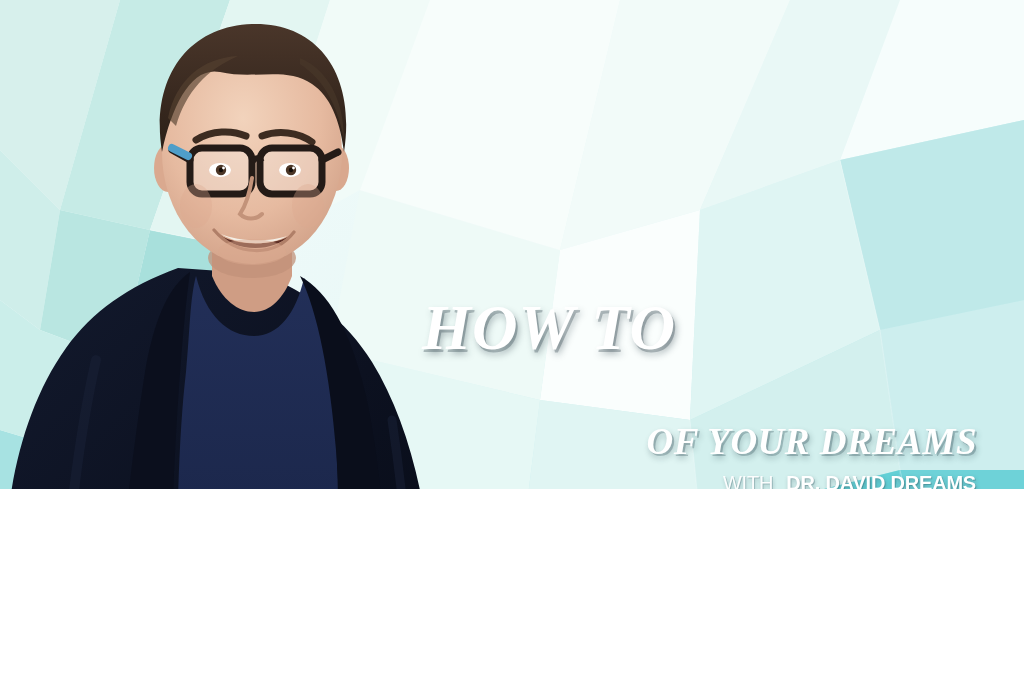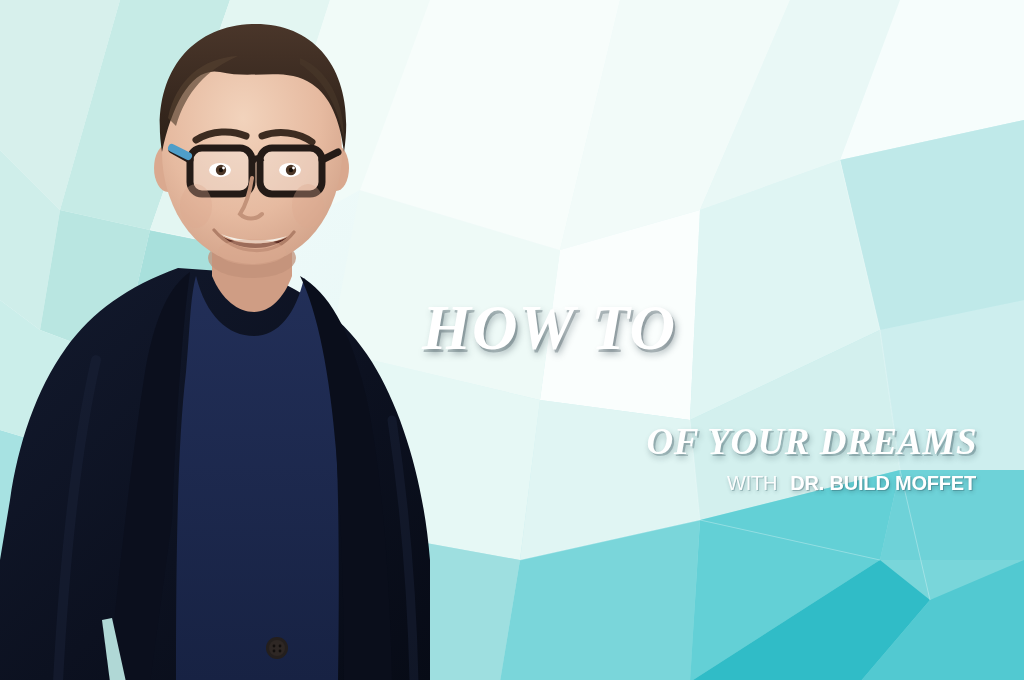--- a/index.html
+++ b/index.html
@@ -8,21 +8,21 @@
     padding: 0;
     background: #ffffff;
   }
   body {
     font-family: "Liberation Sans", sans-serif;
   }
 
   .poster {
     position: relative;
     width: 1024px;
-    height: 680px;
+    height: 489px;
     overflow: hidden;
     background: #eaf7f6;
   }
 
   
   .bg-layer {
     position: absolute;
     inset: 0;
     width: 1024px;
     height: 682px;
@@ -310,18 +310,18 @@
   </div>
 
   <div class="title-block">
 
     <div class="line-how">HOW TO</div>
 
 
     <div class="line-dreams">OF YOUR DREAMS</div>
 
     <div class="byline">
-      <span class="with">WITH</span><span class="name">DR. BUILD MOFFET</span>
+      <span class="with">WITH</span><span class="name">DR. DAVID DREAMS</span>
     </div>
 
   </div>
 
 </div>
 
 </body></html>

